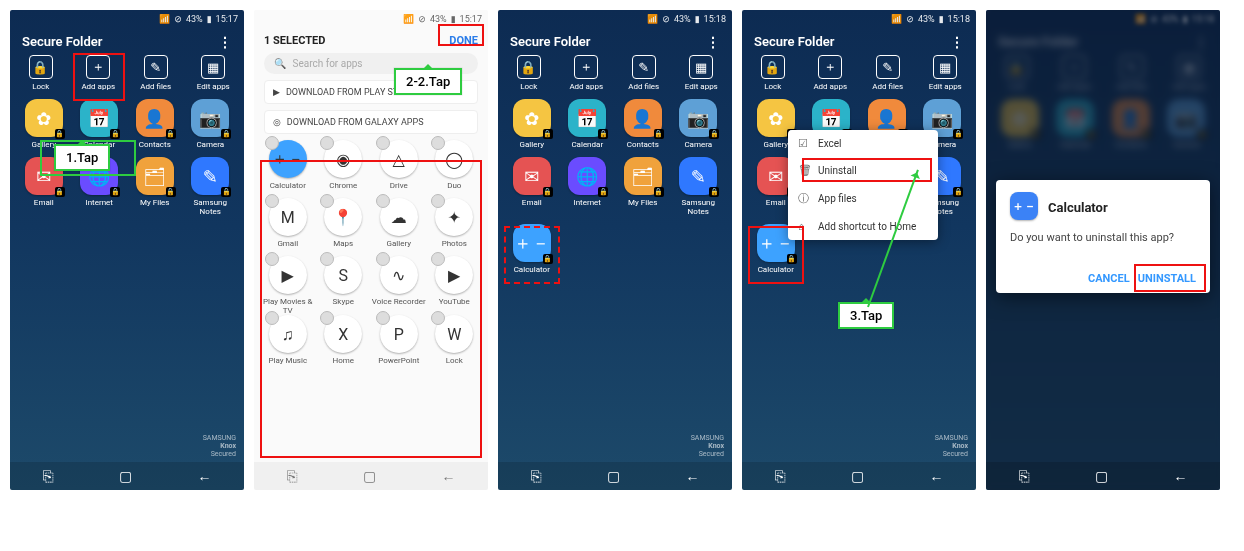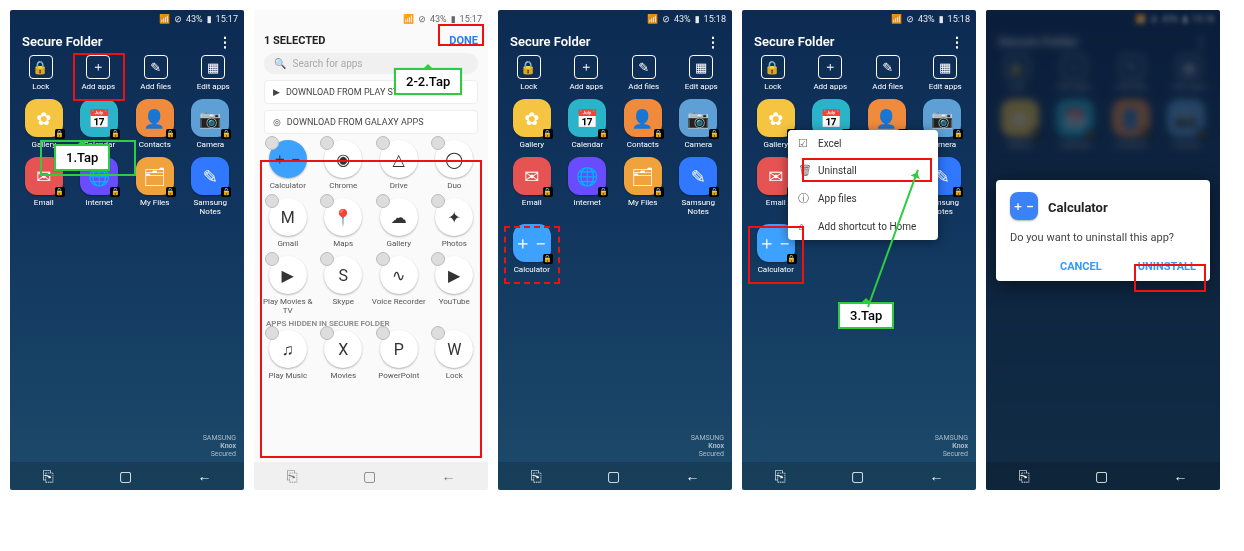--- a/index.html
+++ b/index.html
@@ -137,22 +137,22 @@
   .ctxmenu .mi .cicon { width:12px; font-size:11px; color:#666;}
 
   
   .scrim { position:absolute; inset:0; background:rgba(10,20,40,.55); backdrop-filter: blur(2px);}
   .dialog {
     position:absolute; left:10px; right:10px; top:170px;
     background:#fff; color:#222; border-radius:4px; padding:12px 14px 8px 14px;
     box-shadow:0 4px 20px rgba(0,0,0,.5);
   }
   .dialog .dt { display:flex; gap:10px; align-items:center; font-weight:700; font-size:13px; margin-bottom:8px;}
-  .dialog .dmsg { font-size:11px; color:#444; margin-bottom:16px;}
-  .dialog .dbtns { display:flex; justify-content:flex-end; gap:36px; font-size:11px; font-weight:700;}
+  .dialog .dmsg { font-size:11px; color:#444; margin-bottom:28px;}
+  .dialog .dbtns { display:flex; justify-content:flex-end; gap:8px; font-size:11px; font-weight:700;}
   .dialog .dbtns span { color:#3498ff; cursor:pointer;}
 
   
   .hl { position:absolute; border:2px solid #e11; box-sizing:border-box; pointer-events:none;}
   .hl.green { border-color:#2ecc40;}
   .hl.dashed { border-style:dashed;}
   .callout {
     position:absolute; background:#fff; border:2px solid #2ecc40;
     padding:4px 10px; font-size:13px; color:#000; font-weight:500;
     box-shadow:0 0 0 .5px rgba(0,0,0,.1);
@@ -343,29 +343,28 @@
         </div>
         <div class="app">
           <div class="appicon round" style="background: rgb(255, 255, 255);">∿<div class="check"></div></div>
           <span>Voice Recorder</span>
         </div>
         <div class="app">
           <div class="appicon round" style="background: rgb(255, 255, 255);">▶<div class="check"></div></div>
           <span>YouTube</span>
         </div>
       </div>
-  <div class="section-label">APPS HIDDEN IN SECURE FOLDER</div>
   <div class="grid light" id="g2b">
         <div class="app">
           <div class="appicon round" style="background: rgb(255, 255, 255);">♫<div class="check"></div></div>
           <span>Play Music</span>
         </div>
         <div class="app">
           <div class="appicon round" style="background: rgb(255, 255, 255);">X<div class="check"></div></div>
-          <span>Movies</span>
+          <span>Home</span>
         </div>
         <div class="app">
           <div class="appicon round" style="background: rgb(255, 255, 255);">P<div class="check"></div></div>
           <span>PowerPoint</span>
         </div>
         <div class="app">
           <div class="appicon round" style="background: rgb(255, 255, 255);">W<div class="check"></div></div>
           <span>Lock</span>
         </div>
       </div>

